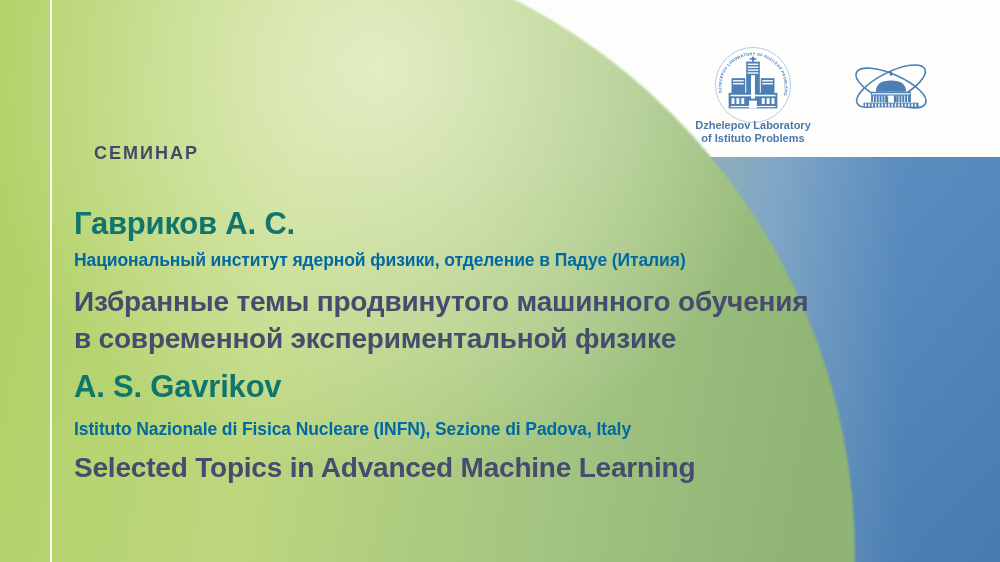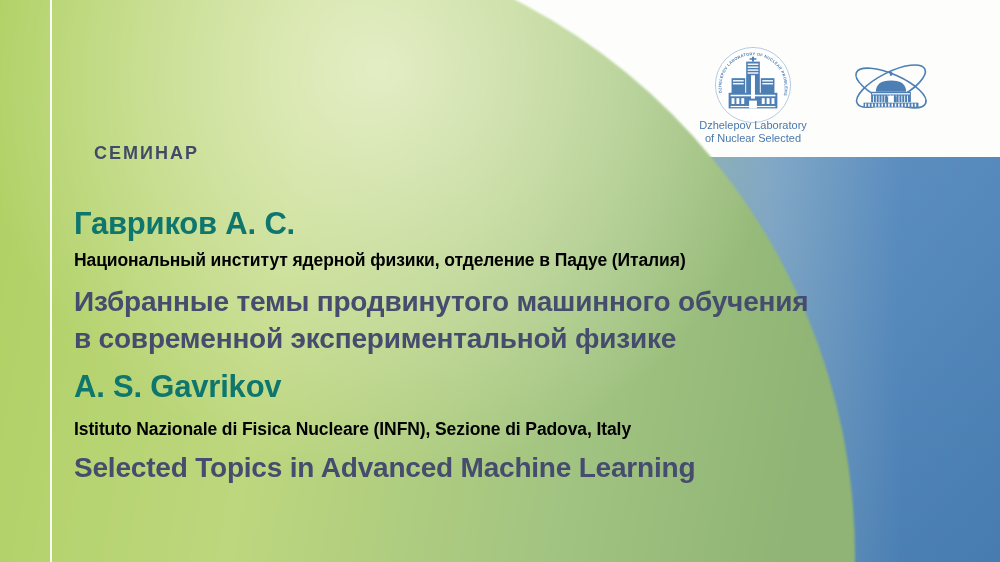--- a/index.html
+++ b/index.html
@@ -31,34 +31,34 @@
     position:absolute;left:50px;top:0;width:2px;height:562px;
     background:rgba(255,255,255,0.92);
   }
   .txt{position:absolute;left:74px;white-space:nowrap;}
   .seminar{
     top:143px;font-size:18px;font-weight:bold;letter-spacing:2px;color:#414a66;margin-left:20px;
   }
   .name{font-size:31px;font-weight:bold;color:#0f766e;letter-spacing:-0.2px;}
   .name-ru{top:206px;}
   .name-en{top:369px;}
-  .affil{font-size:17.5px;font-weight:bold;color:#000000;letter-spacing:-0.1px;}
+  .affil{font-size:17.5px;font-weight:bold;color:#0369a1;letter-spacing:-0.1px;}
   .affil-ru{top:250px;}
   .affil-en{top:419px;}
   .talk{
     font-size:28px;font-weight:bold;color:#454c6e;line-height:37px;letter-spacing:-0.2px;
   }
   .talk-ru{top:283px;}
   .talk-en{top:449px;line-height:38px;}
   .logo-box{position:absolute;}
   .logo-dln{left:714px;top:46px;width:78px;height:78px;}
   .logo-jinr{left:843px;top:52px;width:96px;height:72px;}
   .logo-caption{
     position:absolute;top:119px;width:172px;text-align:center;
-    font-size:11px;font-weight:normal;color:#4878ad;line-height:13px;
+    font-size:11px;font-weight:bold;color:#4878ad;line-height:13px;
   }
   .cap-dln{left:667px;}
   .cap-jinr{left:806px;width:168px;}
 </style>
 </head>
 <body>
 
 <div class="stage">
 
   <div class="blue-band"></div>
@@ -123,21 +123,21 @@
         <line x1="31" y1="49.5" x2="69" y2="49.5" stroke="#ffffff" stroke-width="7" stroke-dasharray="0.9 2.1"></line>
         <line x1="22.5" y1="56" x2="77.5" y2="56" stroke="#ffffff" stroke-width="3.4" stroke-dasharray="1.6 1.9"></line>
         <rect x="44" y="47" width="12" height="6" fill="#4d7fb5"></rect>
         <rect x="47" y="46" width="6" height="7.5"></rect>
       </g>
     </svg>
   </div>
 
   <div class="logo-caption cap-dln">
     <div>Dzhelepov Laboratory</div>
-    <div>of Nuclear Selected</div>
+    <div>of Istituto Problems</div>
   </div>
 
   <div class="txt seminar">СЕМИНАР</div>
 
   <div class="txt name name-ru">Гавриков А. С.</div>
   <div class="txt affil affil-ru">Национальный институт ядерной физики, отделение в Падуе (Италия)</div>
   <div class="txt talk talk-ru">
     <div>Избранные темы продвинутого машинного обучения</div>
     <div>в современной экспериментальной физике</div>
   </div>

